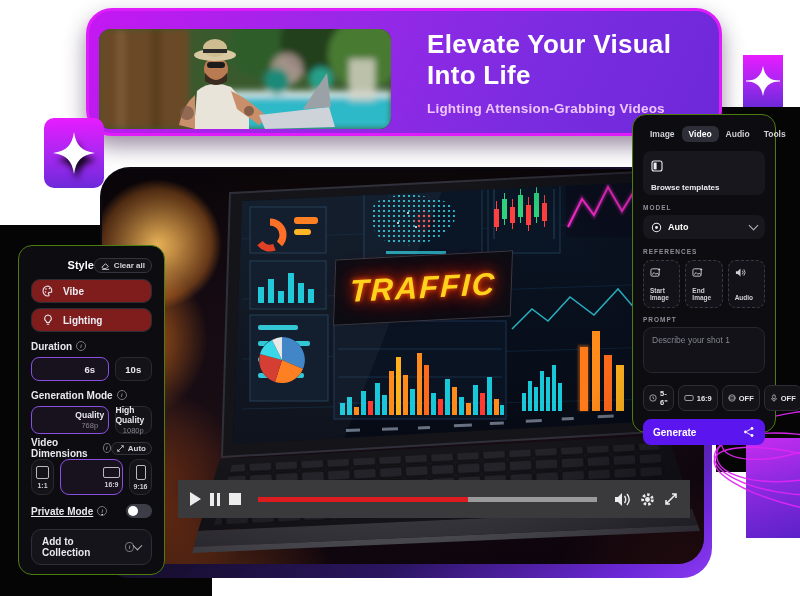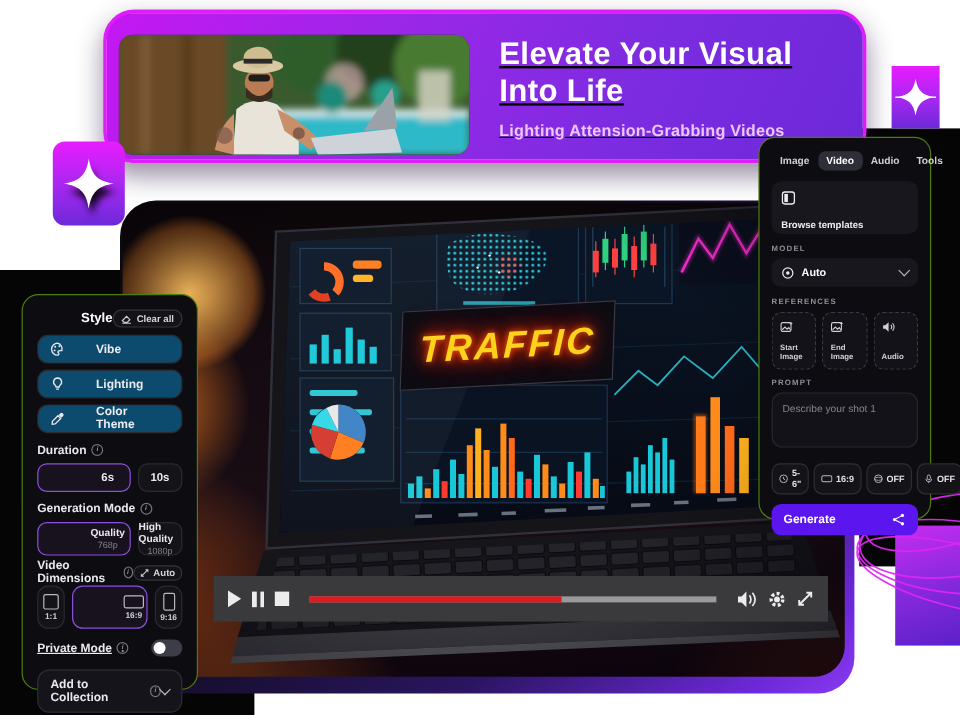--- a/index.html
+++ b/index.html
@@ -16,21 +16,21 @@
   .sparkle-box{background:linear-gradient(180deg,#e81cff 0%,#a428f0 55%,#6d28d9 100%);z-index:4;}
   #sparkle-left{left:44px;top:118px;width:60px;height:70px;border-radius:10px;}
   #sparkle-right{left:743px;top:55px;width:40px;height:52px;}
   .star-svg{position:absolute;left:50%;top:50%;transform:translate(-50%,-50%);}
 
   
   #banner{left:86px;top:8px;width:636px;height:128px;border-radius:26px;z-index:3;
     background:linear-gradient(115deg,#c517f2 0%,#9c27e8 35%,#7b2ce0 70%,#6d28d9 100%);
     border:3px solid #df1dfa;box-sizing:border-box;box-shadow:0 10px 22px rgba(30,0,50,.45);}
   #banner-photo{left:10px;top:18px;width:292px;height:100px;border-radius:12px;overflow:hidden;background:#24391f;}
-  #banner-text{left:327px;top:18px;width:290px;text-decoration:underline;}
+  #banner-text{left:338px;top:18px;width:290px;}
   #banner-title{color:#fff;font-size:26px;line-height:31px;font-weight:800;letter-spacing:.3px;}
   #banner-sub{margin-top:10px;color:#eec6ff;font-size:13.5px;font-weight:600;letter-spacing:.2px;}
 
   
   #preview-frame{left:100px;top:167px;width:612px;height:411px;border-radius:30px;z-index:3;box-sizing:border-box;
     background:linear-gradient(140deg,#0a0a10 35%,#2a1560 70%,#6d28d9 92%,#8b3af2 100%);
     padding:2px 8px 14px 2px;}
   #preview-inner{position:relative;width:100%;height:100%;border-radius:26px;overflow:hidden;
     background:
       radial-gradient(90px 90px at 55px 75px, rgba(255,195,95,.95), rgba(255,140,40,.35) 60%, transparent 72%),
@@ -65,21 +65,21 @@
   .info{display:inline-flex;align-items:center;justify-content:center;width:8px;height:8px;border:1px solid #74747e;
     border-radius:50%;font-size:5.5px;color:#9a9aa4;margin-left:4px;font-style:italic;font-weight:700;}
   .ic{flex:none;}
 
   
   #style-panel{left:18px;top:245px;width:147px;height:330px;padding:12px 12px 10px;}
   .sp-head{display:flex;justify-content:flex-end;align-items:center;height:14px;margin-bottom:7px;}
   .sp-title{font-size:11px;font-weight:700;color:#fff;}
   .chip-btn{display:flex;align-items:center;gap:4px;border:1px solid #34343c;border-radius:7px;
     padding:2px 6px;font-size:8px;font-weight:700;color:#d4d4dc;background:#131318;}
-  .opt-btn{display:flex;align-items:center;gap:26px;height:22px;background:#0c4a6e;border:1px solid #2c2c34;
+  .opt-btn{display:flex;align-items:center;gap:9px;height:22px;background:#7f1d1d;border:1px solid #2c2c34;
     border-radius:9px;padding:0 10px;margin-bottom:5px;font-size:10px;font-weight:600;color:#ececf2;}
   .lbl-row{display:flex;align-items:center;margin:8px 0 5px;height:12px;}
   .lbl{font-size:10px;font-weight:700;color:#e8e8ee;}
   .btn-row{display:flex;gap:6px;}
   .seg-btn{flex:1;height:22px;background:#131318;border:1px solid #2a2a32;border-radius:8px;
     display:flex;flex-direction:column;align-items:center;justify-content:center;font-size:9.5px;font-weight:700;color:#e8e8ee;}
   .seg-btn.tall{height:26px;}
   .seg-sub{font-size:7.5px;font-weight:400;color:#85858f;margin-top:1px;}
   .selected{border-color:#8b4fe0 !important;background:#18121f !important;padding-left:40px;}
   .ratio-btn{flex:1;height:34px;background:#131318;border:1px solid #2a2a32;border-radius:9px;
@@ -440,27 +440,20 @@
       </svg>
       <span>Vibe</span>
     </div>
     <div class="opt-btn">
       <svg class="ic" width="12" height="12" viewBox="0 0 12 12">
         <path d="M6,1 a3.4,3.4 0 0,1 2,6.1 c-.5,.4-.7,.9-.7,1.4 h-2.6 c0-.5-.2-1-.7-1.4 A3.4,3.4 0 0,1 6,1 z" fill="none" stroke="#e8e8ee" stroke-width="1.1"></path>
         <line x1="4.8" y1="10.2" x2="7.2" y2="10.2" stroke="#e8e8ee" stroke-width="1.1"></line>
       </svg>
       <span>Lighting</span>
     </div>
-    <div class="opt-btn">
-      <svg class="ic" width="12" height="12" viewBox="0 0 12 12">
-        <path d="M10.5,1.5 a1.6,1.6 0 0,0 -2.3,0 l-1.4,1.4 2.3,2.3 1.4,-1.4 a1.6,1.6 0 0,0 0,-2.3 z" fill="#e8e8ee"></path>
-        <path d="M6.3,3.4 L8.6,5.7 L4,10.3 L1.5,10.5 L1.7,8 Z" fill="none" stroke="#e8e8ee" stroke-width="1.1"></path>
-      </svg>
-      <span>Color Theme</span>
-    </div>
 
     <div class="lbl-row">
       <span class="lbl">Duration</span>
       <span class="info">i</span>
     </div>
     <div class="btn-row">
       <div class="seg-btn selected">
           <span>6s</span>
         </div>
       <div class="seg-btn">

